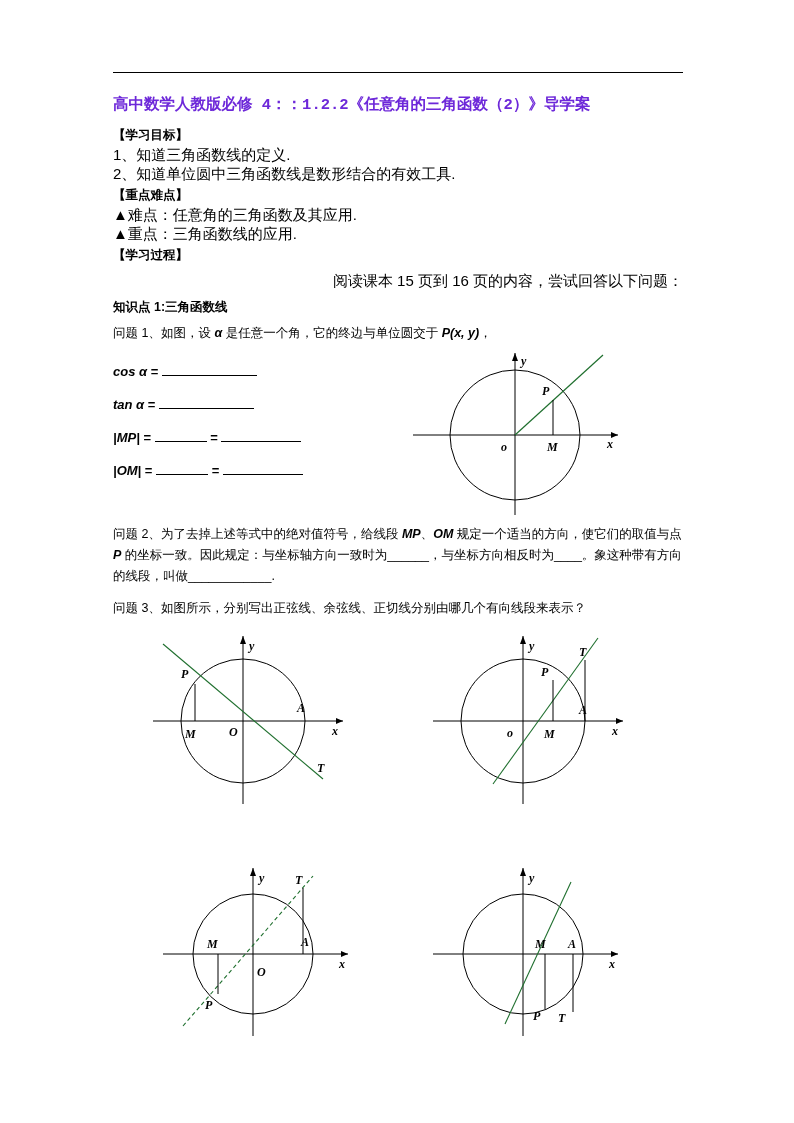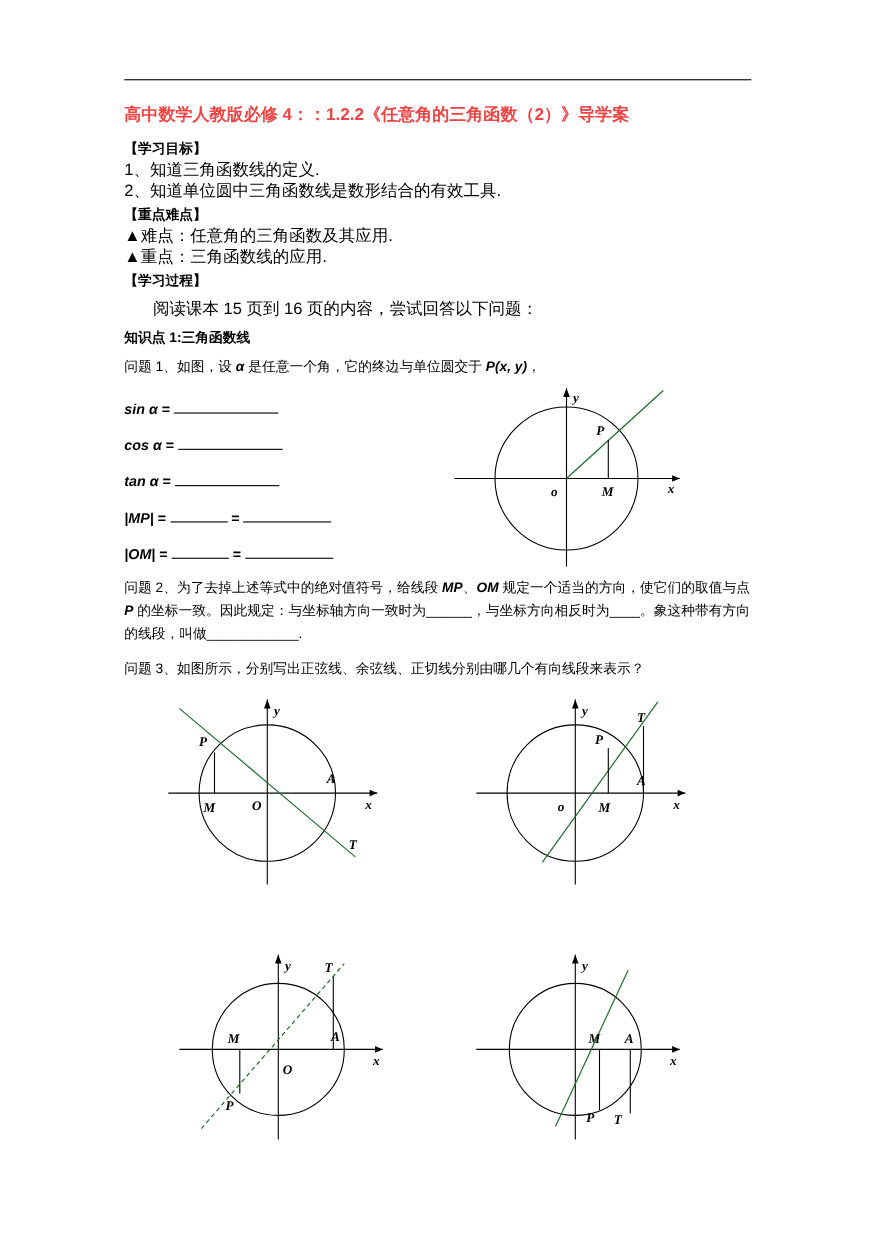--- a/index.html
+++ b/index.html
@@ -29,42 +29,43 @@
     width: 570px;
     border-top: 1px solid #000;
   }
   .content {
     position: absolute;
     left: 113px;
     top: 94px;
     width: 570px;
   }
   .doc-title {
-    color: #ef4444;
+    color: #6d28d9;
     font-weight: bold;
     font-size: 15.5px;
-    font-family: Liberation Sans, sans-serif;
+    font-family: Liberation Mono, monospace;
     letter-spacing: 0px;
     line-height: 22px;
     margin-bottom: 10px;
   }
   .sec-head {
     font-weight: bold;
     font-size: 12.5px;
     font-family: "Liberation Sans", sans-serif;
     line-height: 19px;
     margin-top: 3px;
   }
   .line {
     font-size: 15px;
     font-family: "Liberation Sans", sans-serif;
     line-height: 19px;
   }
   .indent {
     text-indent: 26px;
+    text-align: right;
   }
   .para {
     font-size: 12.5px;
     font-family: "Liberation Sans", sans-serif;
     line-height: 20px;
     margin-top: 6px;
   }
   .ital-b {
     font-weight: bold;
     font-style: italic;
@@ -129,25 +130,20 @@
 
     <div class="sec-head" style="margin-top:8px;">知识点 1:三角函数线</div>
 
     <div class="para">
       <span>问题 1、如图，设 </span><span class="ital-b">α</span><span> 是任意一个角，它的终边与单位圆交于 </span><span class="ital-b">P(x, y)</span><span>，</span>
     </div>
 
     <div class="fig-wrap" style="height:185px;">
 
       <div class="formula-block" style="position:absolute; left:0; top:8px; width:270px;">
-        <div class="formula-row">
-          <span class="ital-b">sin α</span>
-          <span>=</span>
-          <span class="blank" style="width:95px;"></span>
-        </div>
         <div class="formula-row">
           <span class="ital-b">cos α</span>
           <span>=</span>
           <span class="blank" style="width:95px;"></span>
         </div>
         <div class="formula-row">
           <span class="ital-b">tan α</span>
           <span>=</span>
           <span class="blank" style="width:95px;"></span>
         </div>

